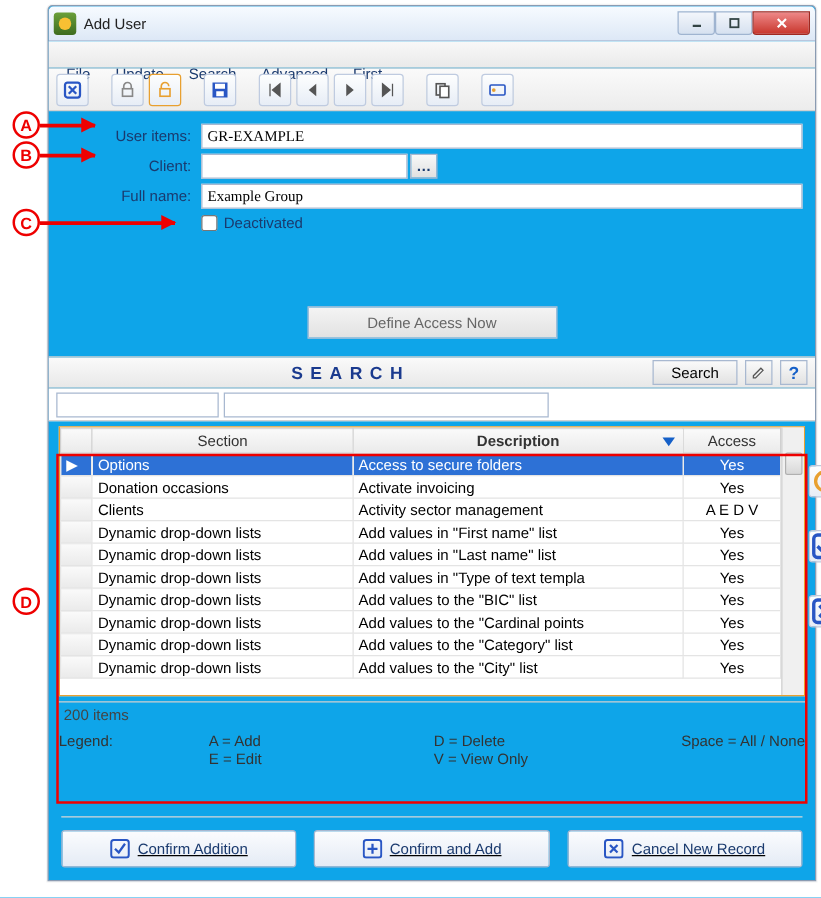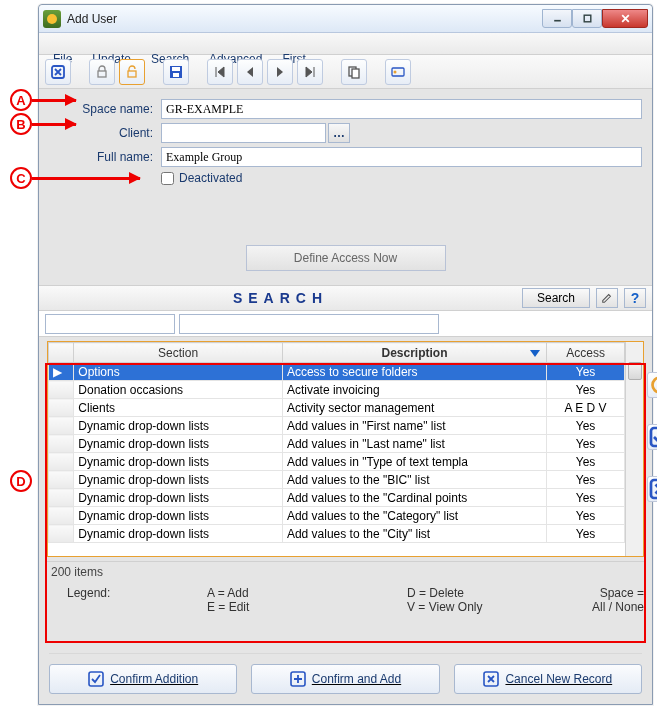--- a/index.html
+++ b/index.html
@@ -5,21 +5,21 @@
 * { box-sizing: border-box; margin: 0; padding: 0; font-family: "Segoe UI", Tahoma, sans-serif; font-size: 12px; }
 body { background: #fff; width: 657px; height: 718px; position: relative; overflow: hidden; }
 
 
 .marker { position: absolute; display: flex; align-items: center; z-index: 100; }
 .marker-circle { width: 22px; height: 22px; border: 2.5px solid #e00; border-radius: 50%; display: flex; align-items: center; justify-content: center; font-weight: bold; color: #e00; font-size: 13px; background: #fff; }
 .marker-arrow { height: 3px; background: #e00; position: relative; }
 .marker-arrow::after { content: ''; position: absolute; right: -1px; top: -5px; border-left: 12px solid #e00; border-top: 6.5px solid transparent; border-bottom: 6.5px solid transparent; }
 
 
-.window { position: absolute; left: 38px; top: 4px; width: 615px; height: 701px; border: 1px solid #8a9bb2; border-radius: 4px 4px 0 0; background: #e5e5e5; box-shadow: 0 0 0 1px rgba(0,0,0,0.05); }
+.window { position: absolute; left: 38px; top: 4px; width: 615px; height: 701px; border: 1px solid #8a9bb2; border-radius: 4px 4px 0 0; background: #0ea5e9; box-shadow: 0 0 0 1px rgba(0,0,0,0.05); }
 .titlebar { height: 28px; background: linear-gradient(#f7fbff, #dde8f6); border-radius: 4px 4px 0 0; display: flex; align-items: center; padding: 0 4px; border-bottom: 1px solid #b8c7de; }
 .titlebar-icon { width: 18px; height: 18px; margin-right: 6px; background: linear-gradient(#6a9f3a, #3d6b1f); border-radius: 3px; position: relative; }
 .titlebar-icon::after { content: ''; position: absolute; left: 4px; top: 4px; width: 10px; height: 10px; background: #f8c033; border-radius: 50%; }
 .titlebar-text { flex: 1; color: #222; font-size: 12px; }
 .winbtns { display: flex; gap: 0; }
 .winbtn { width: 30px; height: 19px; background: linear-gradient(#f3f6fb, #d6e1f0); border: 1px solid #9fb4d0; border-radius: 0 0 3px 3px; display: flex; align-items: center; justify-content: center; margin-top: -1px; cursor: pointer; }
 .winbtn.close { width: 46px; background: linear-gradient(#e88, #c8372d); border-color: #a02820; }
 .winbtn svg { width: 11px; height: 11px; }
 
 
@@ -66,21 +66,21 @@
 .grid-table td { border: 1px solid #e4e4e4; padding: 1px 4px; height: 18px; white-space: nowrap; overflow: hidden; }
 .grid-table tr.selected td { background: #2d71d6; color: #fff; }
 .row-handle { width: 14px; background: linear-gradient(#fafafa, #eaeaea); border-right: 1px solid #d0d0d0; }
 .scroll-col { width: 18px; background: #f0f0f0; border-left: 1px solid #d0d0d0; position: relative; }
 .scroll-thumb { position: absolute; top: 20px; left: 2px; width: 14px; height: 18px; background: linear-gradient(#f4f4f4, #d8d8d8); border: 1px solid #b0b0b0; border-radius: 2px; }
 .side-icons { position: absolute; right: -30px; top: 30px; width: 26px; display: flex; flex-direction: column; gap: 26px; }
 .side-icons .sbtn { width: 26px; height: 26px; border: 1px solid #c0c8da; border-radius: 3px; background: linear-gradient(#fdfefe, #e7edf6); display: flex; align-items: center; justify-content: center; cursor: pointer; }
 
 .status-line { margin: 4px 8px 0 8px; border-top: 1px solid #d0d0d0; padding: 3px 4px; color: #444; }
 .legend { margin: 4px 8px; display: flex; color: #333; }
-.legend-col { display: flex; flex-direction: column; margin-left: 20px; }
+.legend-col { display: flex; flex-direction: column; }
 
 
 .bottom-bar { position: absolute; bottom: 10px; left: 10px; right: 10px; display: flex; gap: 14px; justify-content: space-between; border-top: 1px solid #d8d8d8; padding-top: 10px; text-decoration: underline; }
 .big-btn { flex: 1; height: 30px; background: linear-gradient(#fbfcfe, #e4ebf5); border: 1px solid #a8b8d0; border-radius: 3px; display: flex; align-items: center; justify-content: center; gap: 6px; cursor: pointer; color: #1a3a6e; }
 .big-btn svg { width: 16px; height: 16px; }
 </style>
 </head>
 <body>
 
 <div class="marker" style="left:10px; top:89px;">
@@ -191,21 +191,21 @@
     <div class="tbtn">
         <svg viewBox="0 0 16 16">
           <rect x="2" y="4" width="12" height="8" rx="1" fill="none" stroke="#2956c4" stroke-width="1.3"></rect>
           <circle cx="5" cy="8" r="1.5" fill="#e8a030"></circle>
         </svg>
       </div>
   </div>
 
   <div class="form-area">
     <div class="form-row">
-      <div class="form-label">Space name:</div>
+      <div class="form-label">User items:</div>
       <input class="form-input" value="GR-EXAMPLE" style="">
     </div>
     <div class="form-row">
       <div class="form-label">Client:</div>
       <input class="form-input short" value="" style="">
       <div class="lookup-btn">
         <span>…</span>
       </div>
       <div style="flex:1"></div>
     </div>

